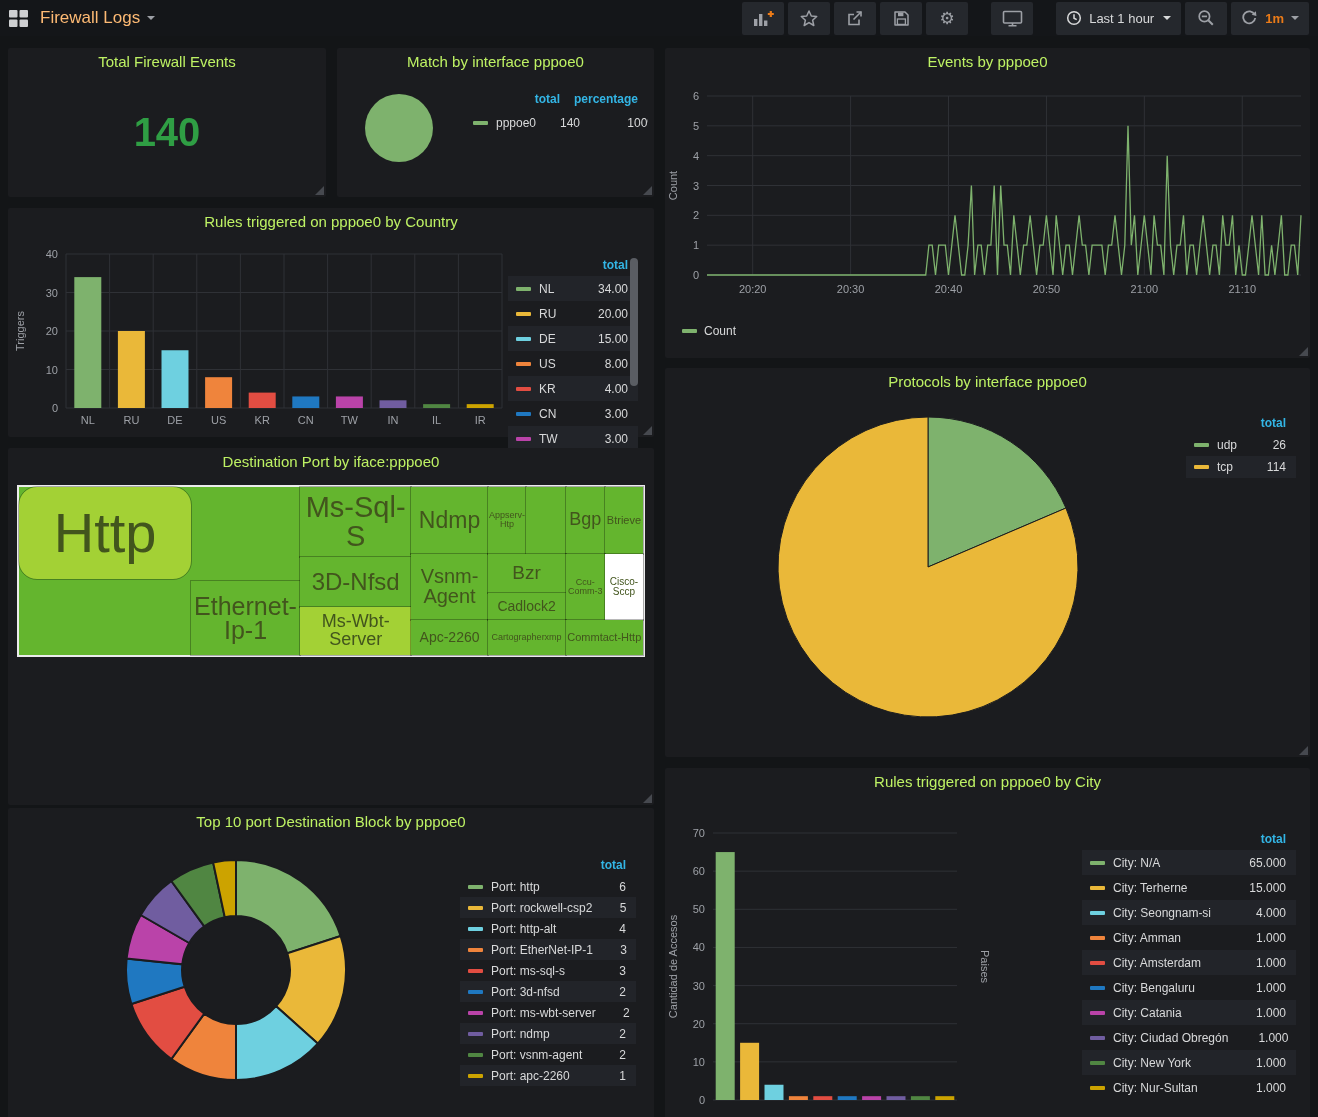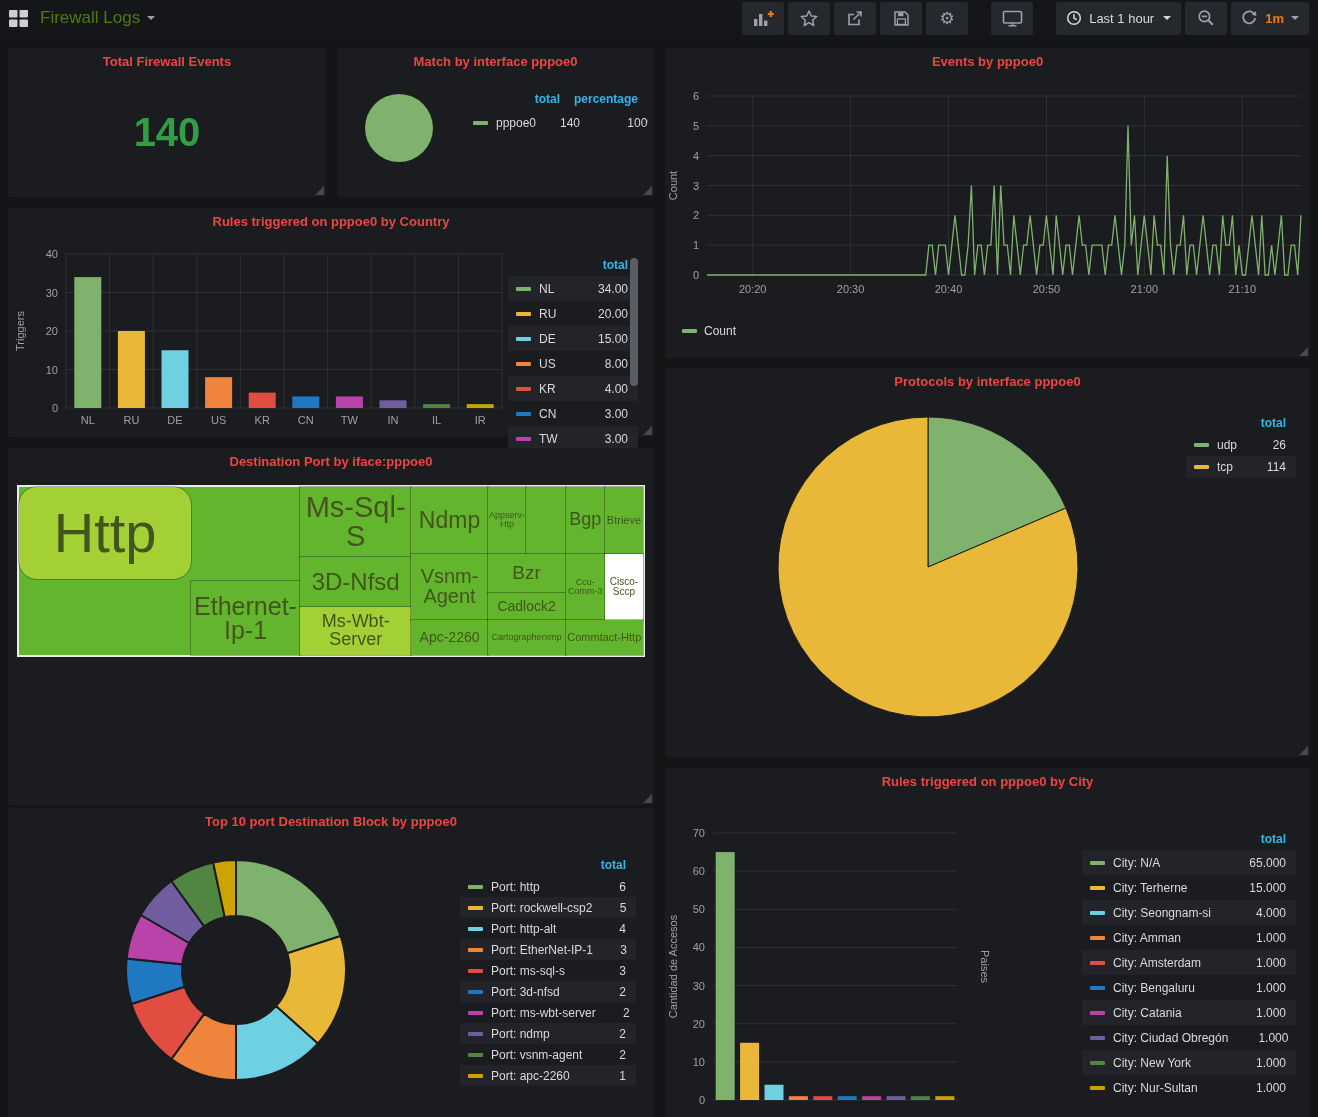--- a/index.html
+++ b/index.html
@@ -2,37 +2,37 @@
 <html><head>
 <meta charset="utf-8">
 <style>
   html,body{margin:0;padding:0}
   body{width:1318px;height:1117px;overflow:hidden;position:relative;background:#131517;
        font-family:"Liberation Sans",sans-serif;-webkit-font-smoothing:antialiased}
   
   .navbar{height:36px;display:flex;align-items:center;justify-content:space-between;
           padding:0 9px;background:#141619}
   .nav-left{display:flex;align-items:center}
-  .dash-title{font-size:17px;color:#4d7c0f;margin-left:12px;cursor:pointer}
+  .dash-title{font-size:17px;color:#fdba74;margin-left:12px;cursor:pointer}
   .caret{display:inline-block;width:0;height:0;border-left:4px solid transparent;
          border-right:4px solid transparent;border-top:4px solid #9da0a6;margin-left:7px}
   .caret.light{border-top-color:#d8d9da}
   .nav-right{display:flex;align-items:center;gap:4px}
   .nbtn{height:33px;min-width:42px;display:flex;align-items:center;justify-content:center;
         background:#25282d;border:none;border-radius:2px;color:#d8d9da;cursor:pointer;
         padding:0 10px;font-size:13px;font-family:inherit}
   .nbtn svg{display:block}
   .nav-sep{width:15px}
   .gear-glyph{font-size:17px;color:#9da0a6;line-height:1}
   .refresh-label{color:#eb7b18;font-weight:700;margin-left:8px}
   .time-label{margin:0 2px 0 7px}
   
   .panel{position:absolute;background:#1b1c1f;border-radius:2px}
-  .panel-title{height:28px;line-height:28px;text-align:center;color:#ef4444;
-               font-size:13px;font-weight:700;cursor:pointer;white-space:nowrap;overflow:hidden}
+  .panel-title{height:28px;line-height:28px;text-align:center;color:#bef264;
+               font-size:15px;font-weight:400;cursor:pointer;white-space:nowrap;overflow:hidden}
   .grip{position:absolute;right:2px;bottom:2px;width:0;height:0;border-style:solid;
         border-width:0 0 9px 9px;border-color:transparent transparent #46494f transparent;cursor:nwse-resize}
   .stat-value{position:absolute;left:0;right:0;top:62px;text-align:center;
               font-size:40px;font-weight:700}
   .body-flex{display:flex;align-items:flex-start}
   
   .legend{overflow:hidden}
   .lg-head{display:flex;align-items:center;padding:2px 10px 4px 8px}
   .lg-sp{flex:1}
   .lg-h{color:#33b5e5;font-weight:700;font-size:12px;text-align:right;flex:none}

